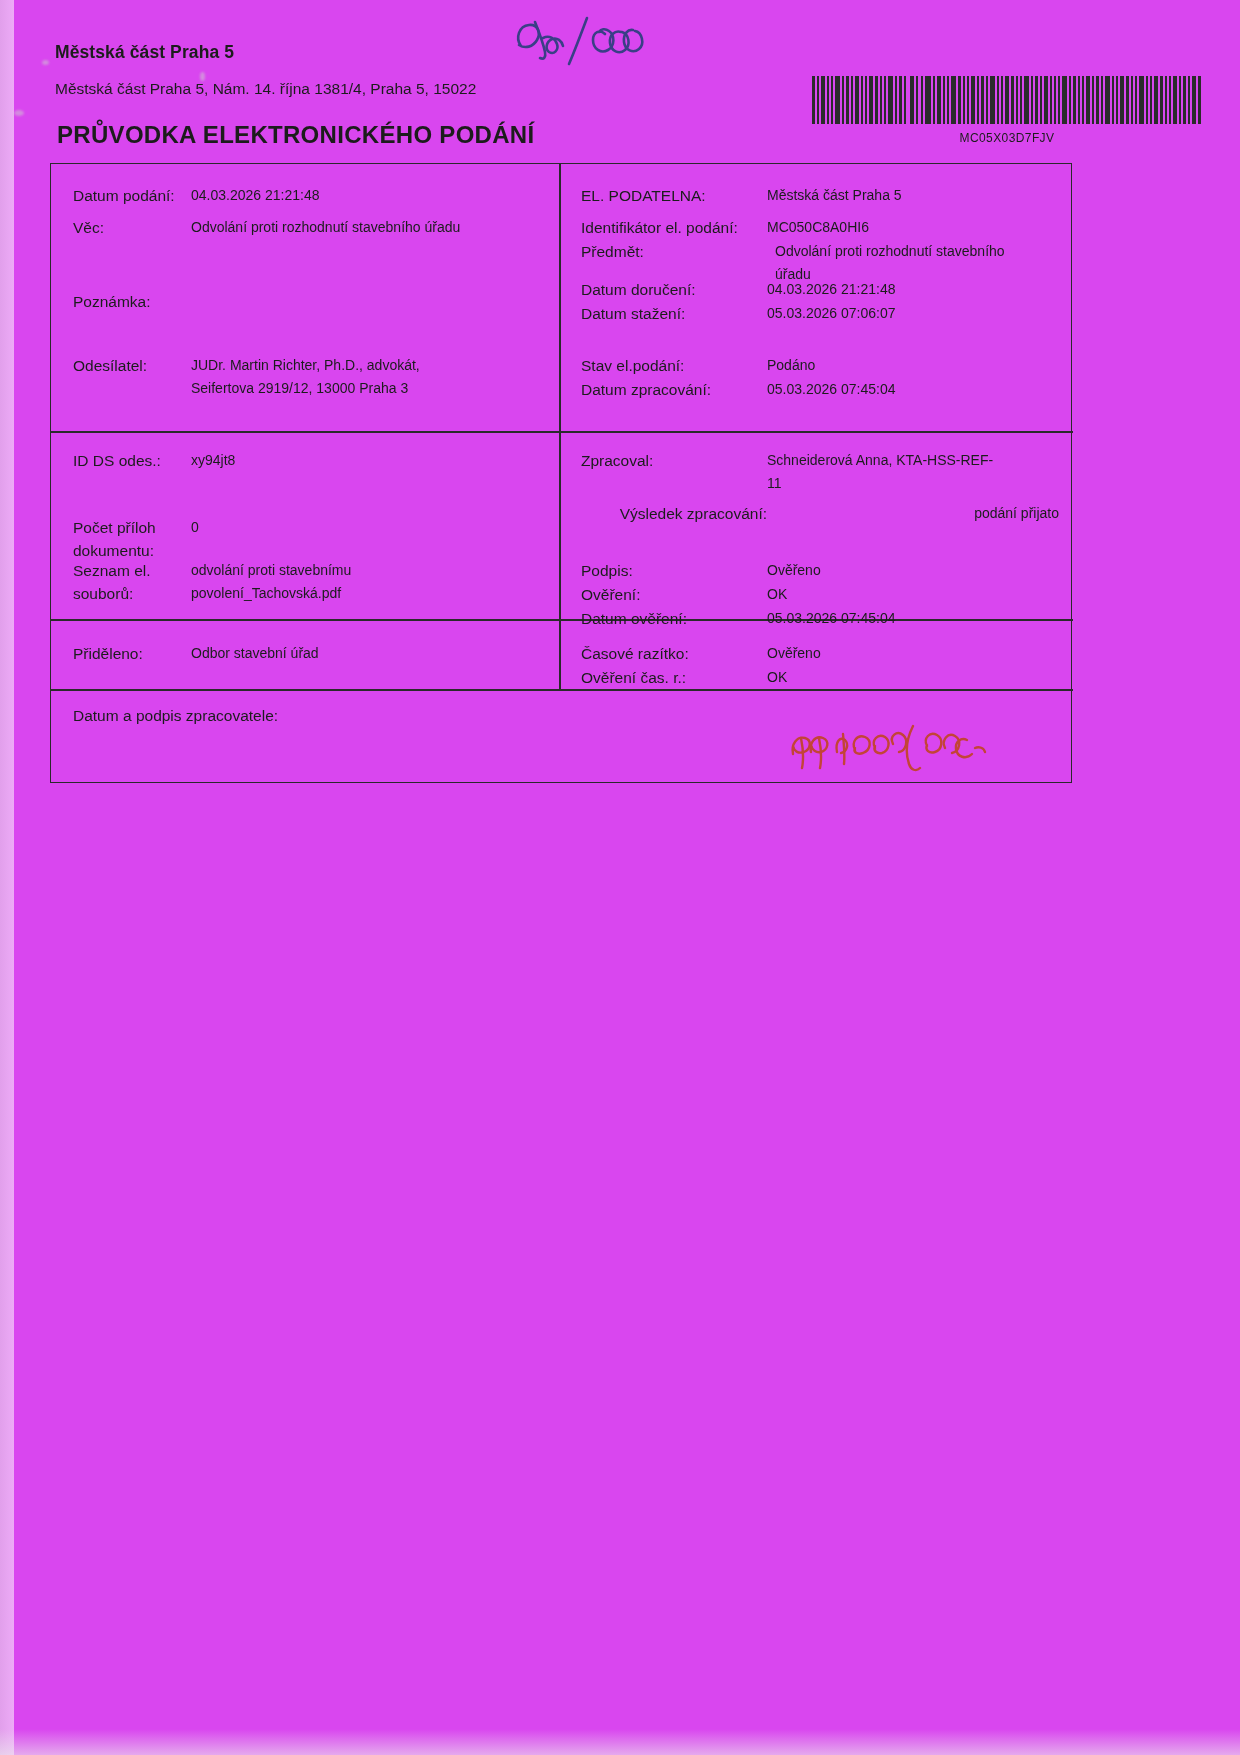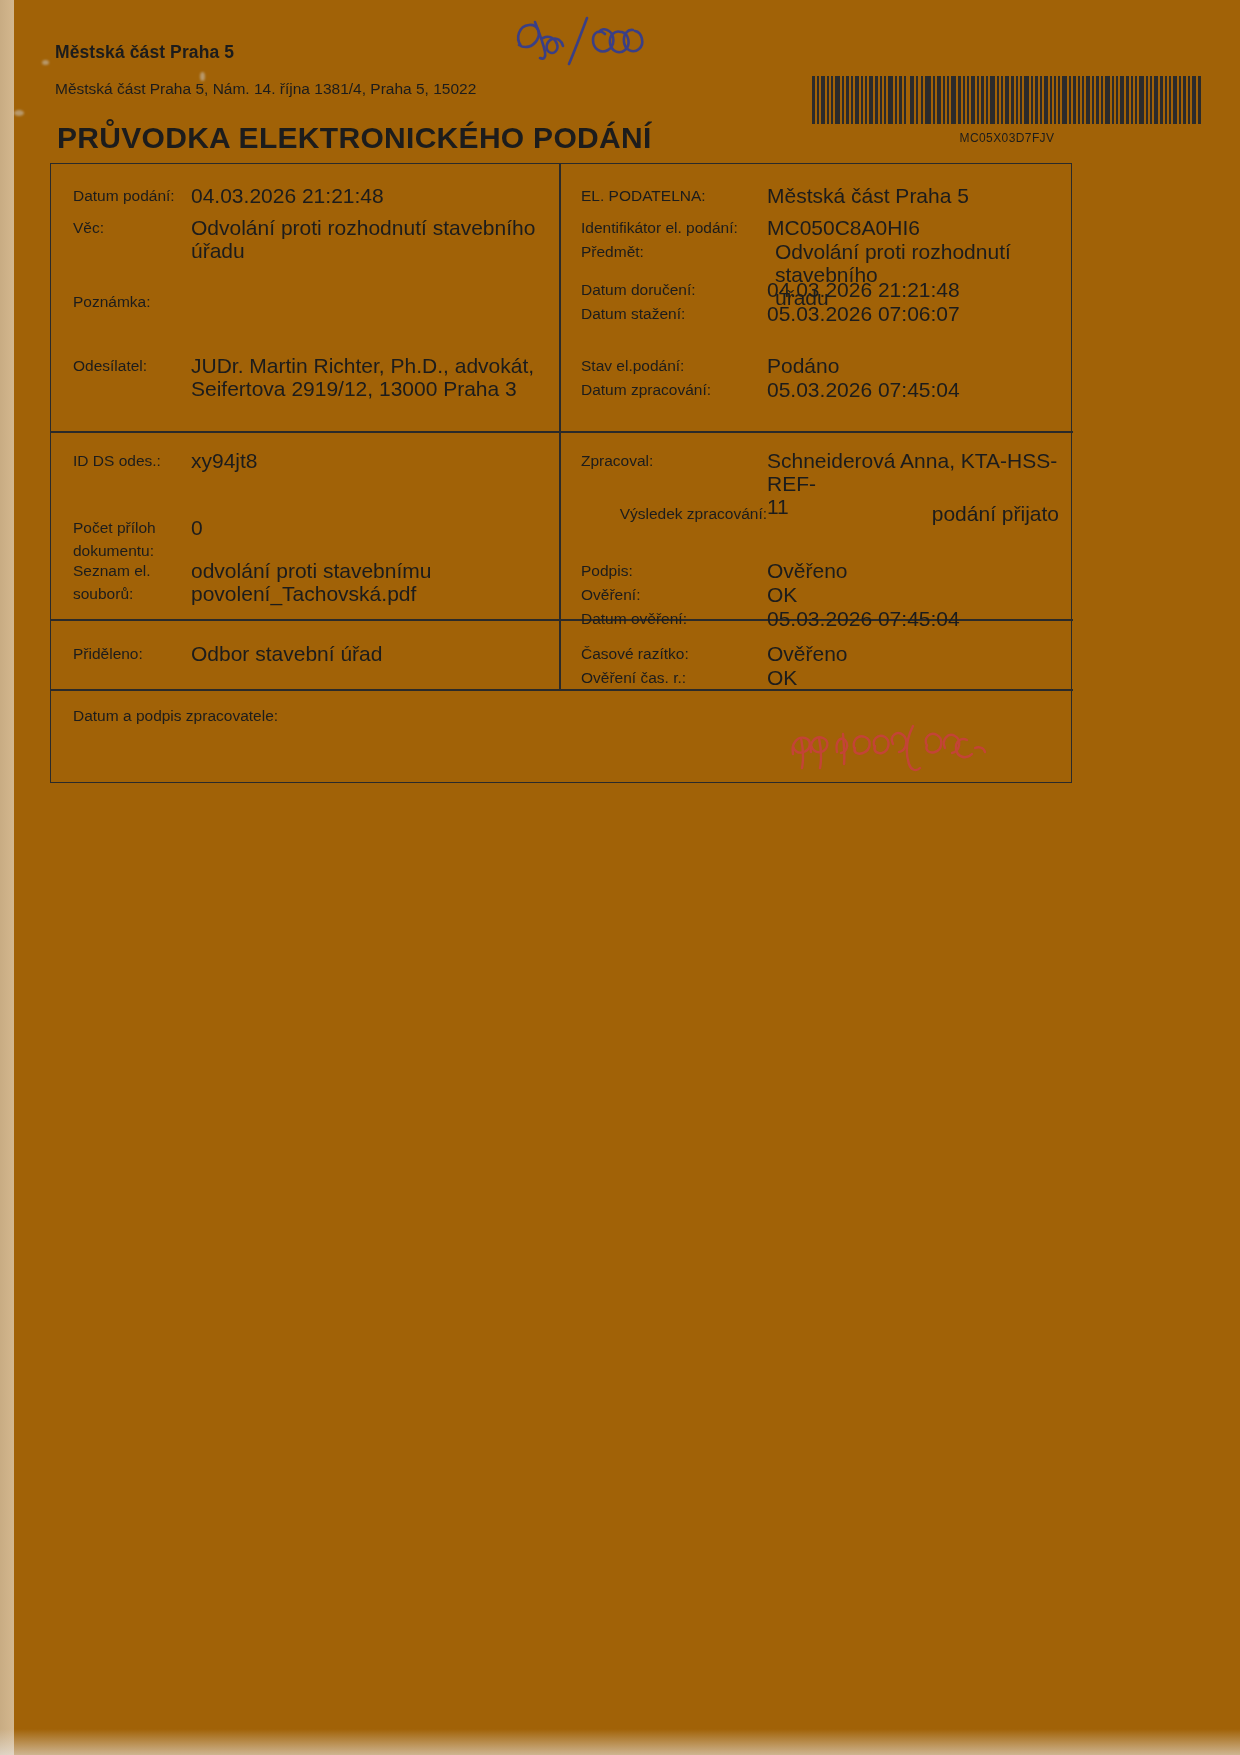--- a/index.html
+++ b/index.html
@@ -13,21 +13,21 @@
     position: relative;
     font-family: "Liberation Sans", sans-serif;
     color: #1c1c1c;
     overflow: hidden;
   }
 
   
   .page {
     position: absolute;
     inset: 0;
-    background: #a16207;
+    background: #d946ef;
   }
   .scan-edge-left {
     position: absolute;
     left: 0; top: 0; bottom: 0;
     width: 14px;
     background: linear-gradient(to right, #e8e8e8, #fdfdfd);
     opacity: .55;
   }
   .scan-edge-bottom {
     position: absolute;
@@ -46,21 +46,21 @@
     letter-spacing: .1px;
   }
   .hdr-addr {
     position: absolute;
     left: 55px; top: 80px;
     font-size: 15.5px;
   }
   .hdr-title {
     position: absolute;
     left: 57px; top: 121px;
-    font-size: 30px;
+    font-size: 24px;
     font-weight: bold;
     letter-spacing: .3px;
   }
 
   
   .barcode-wrap {
     position: absolute;
     left: 812px; top: 76px;
     width: 390px;
     height: 48px;
@@ -115,21 +115,21 @@
     display: flex;
     align-items: flex-start;
     margin-bottom: 1px;
   }
   .lbl {
     font-size: 15.5px;
     line-height: 23px;
     flex: 0 0 auto;
   }
   .val {
-    font-size: 21px;
+    font-size: 14px;
     line-height: 23px;
     flex: 1 1 auto;
   }
 
   
   .L { left: 22px; width: 470px; }
   .L .lbl { width: 118px; }
   
   .R { left: 530px; width: 478px; }
   .R .lbl { width: 186px; }

